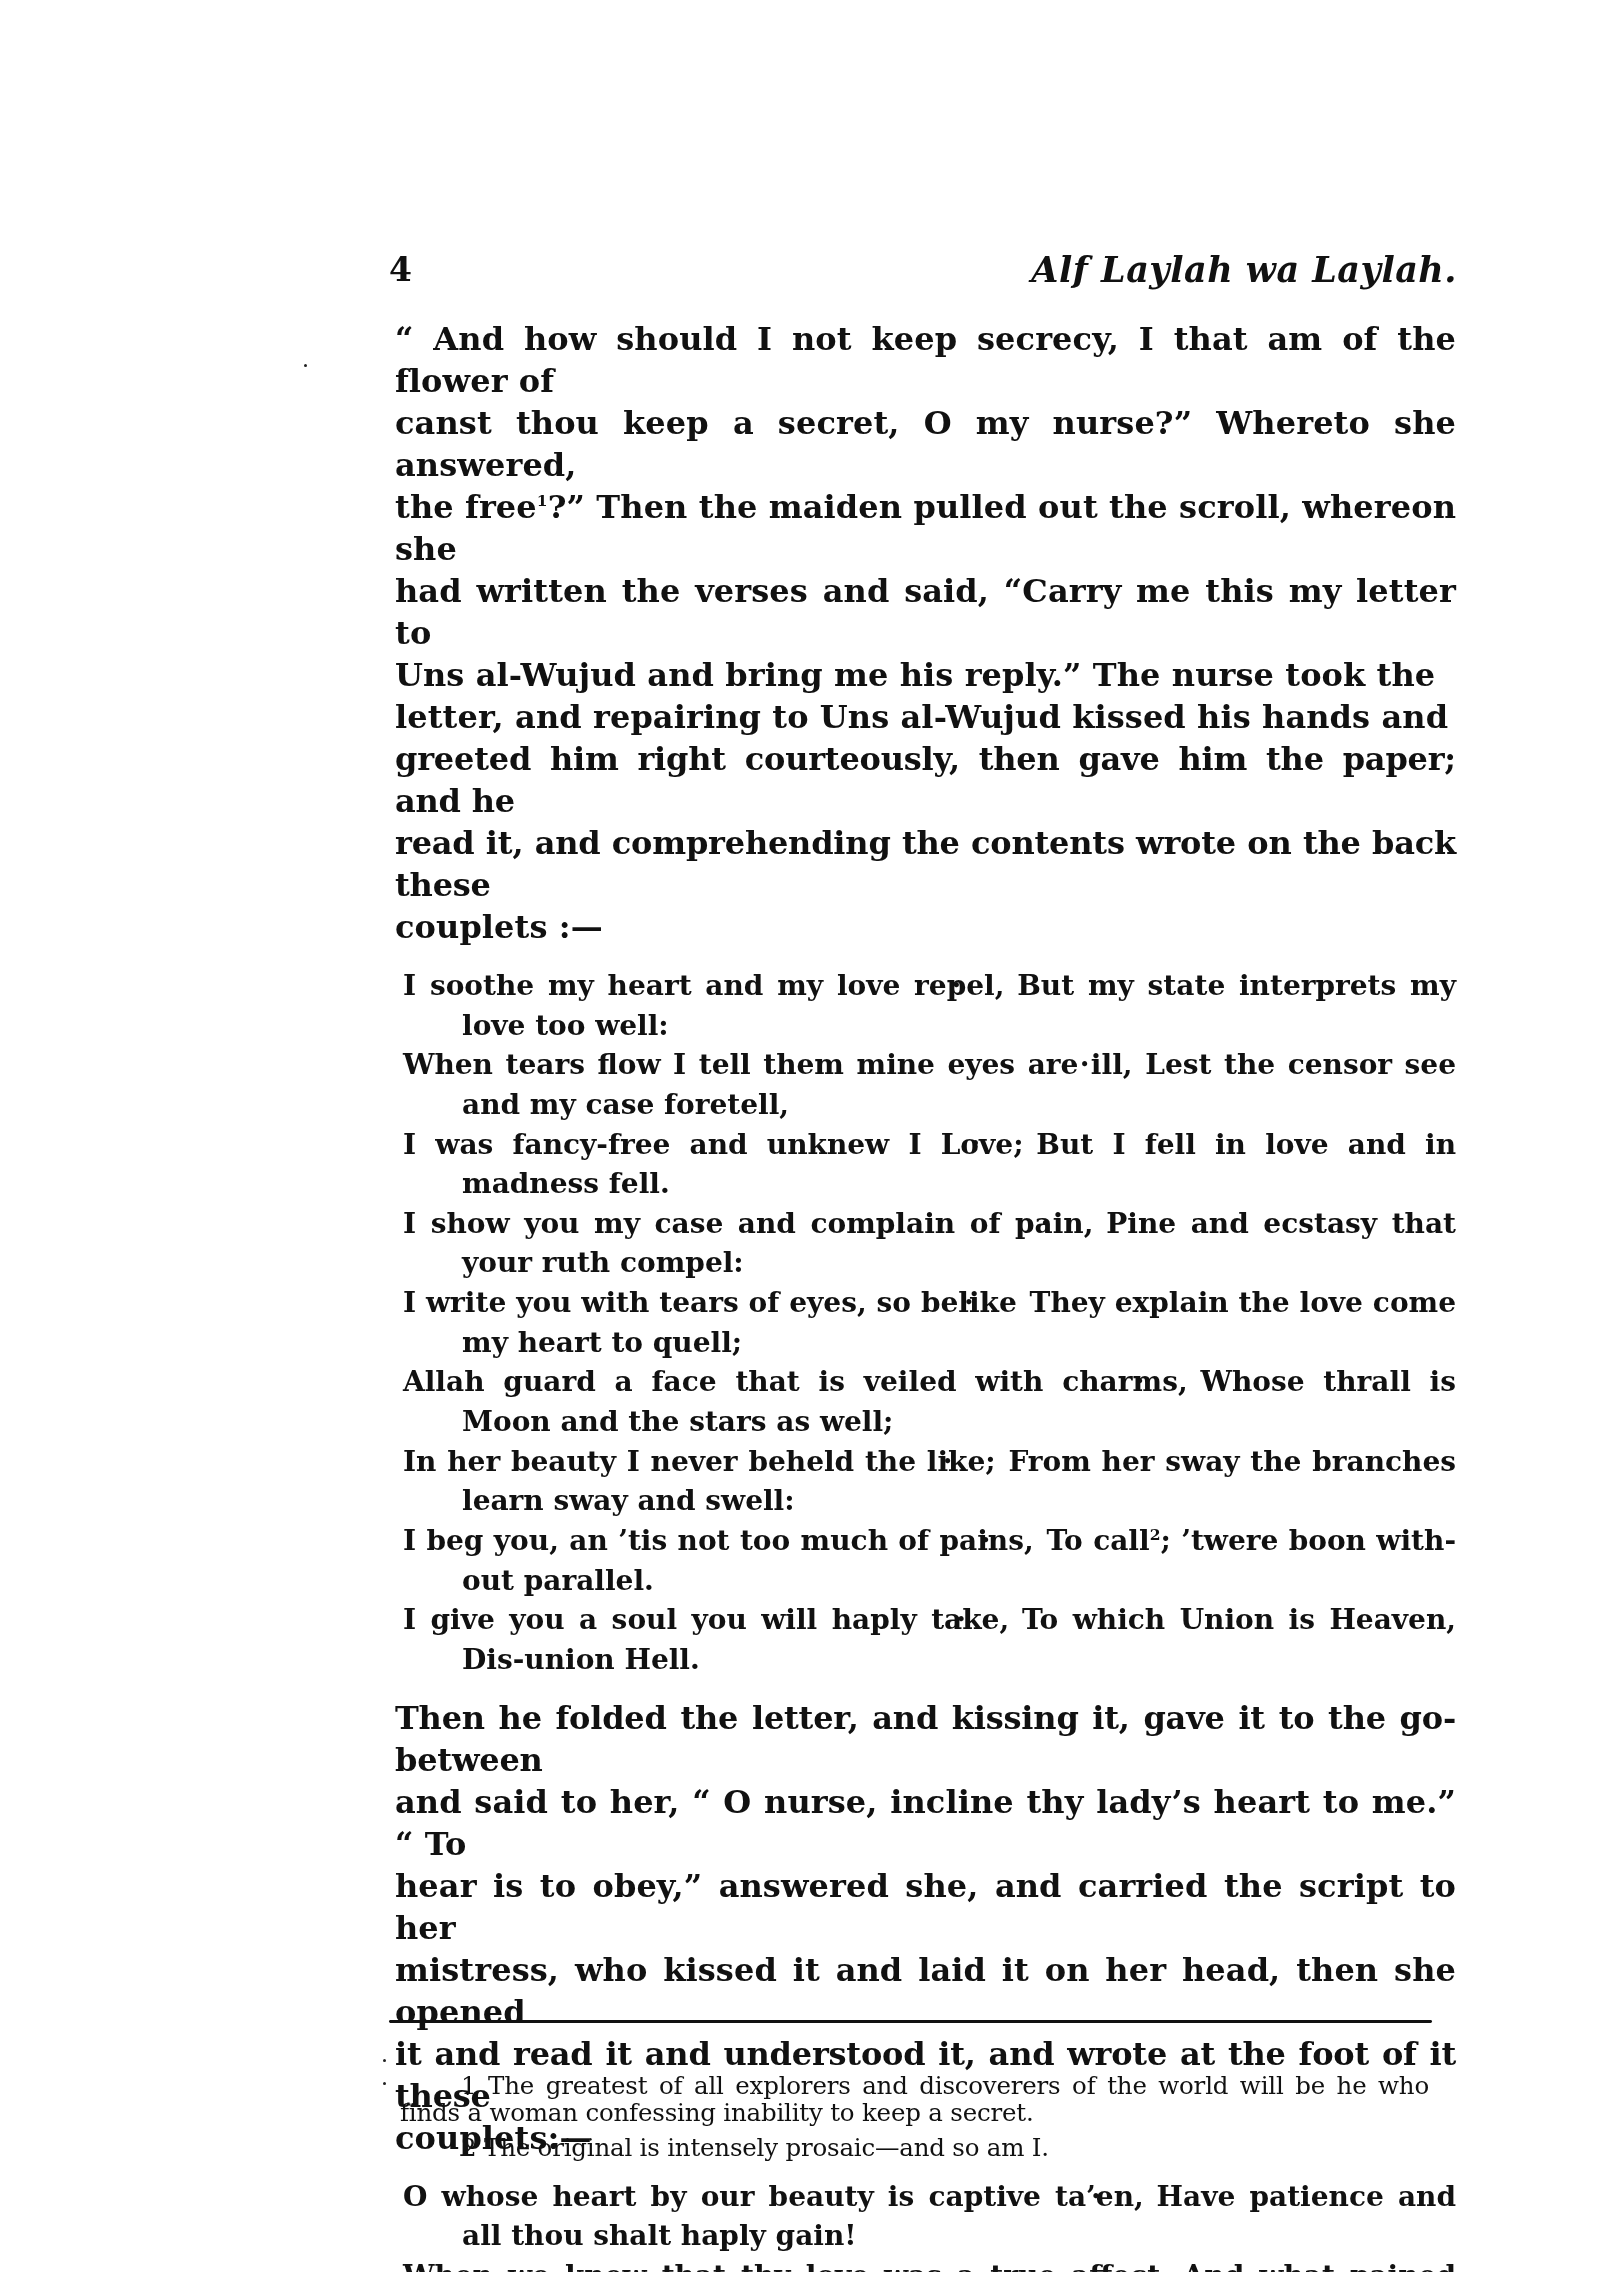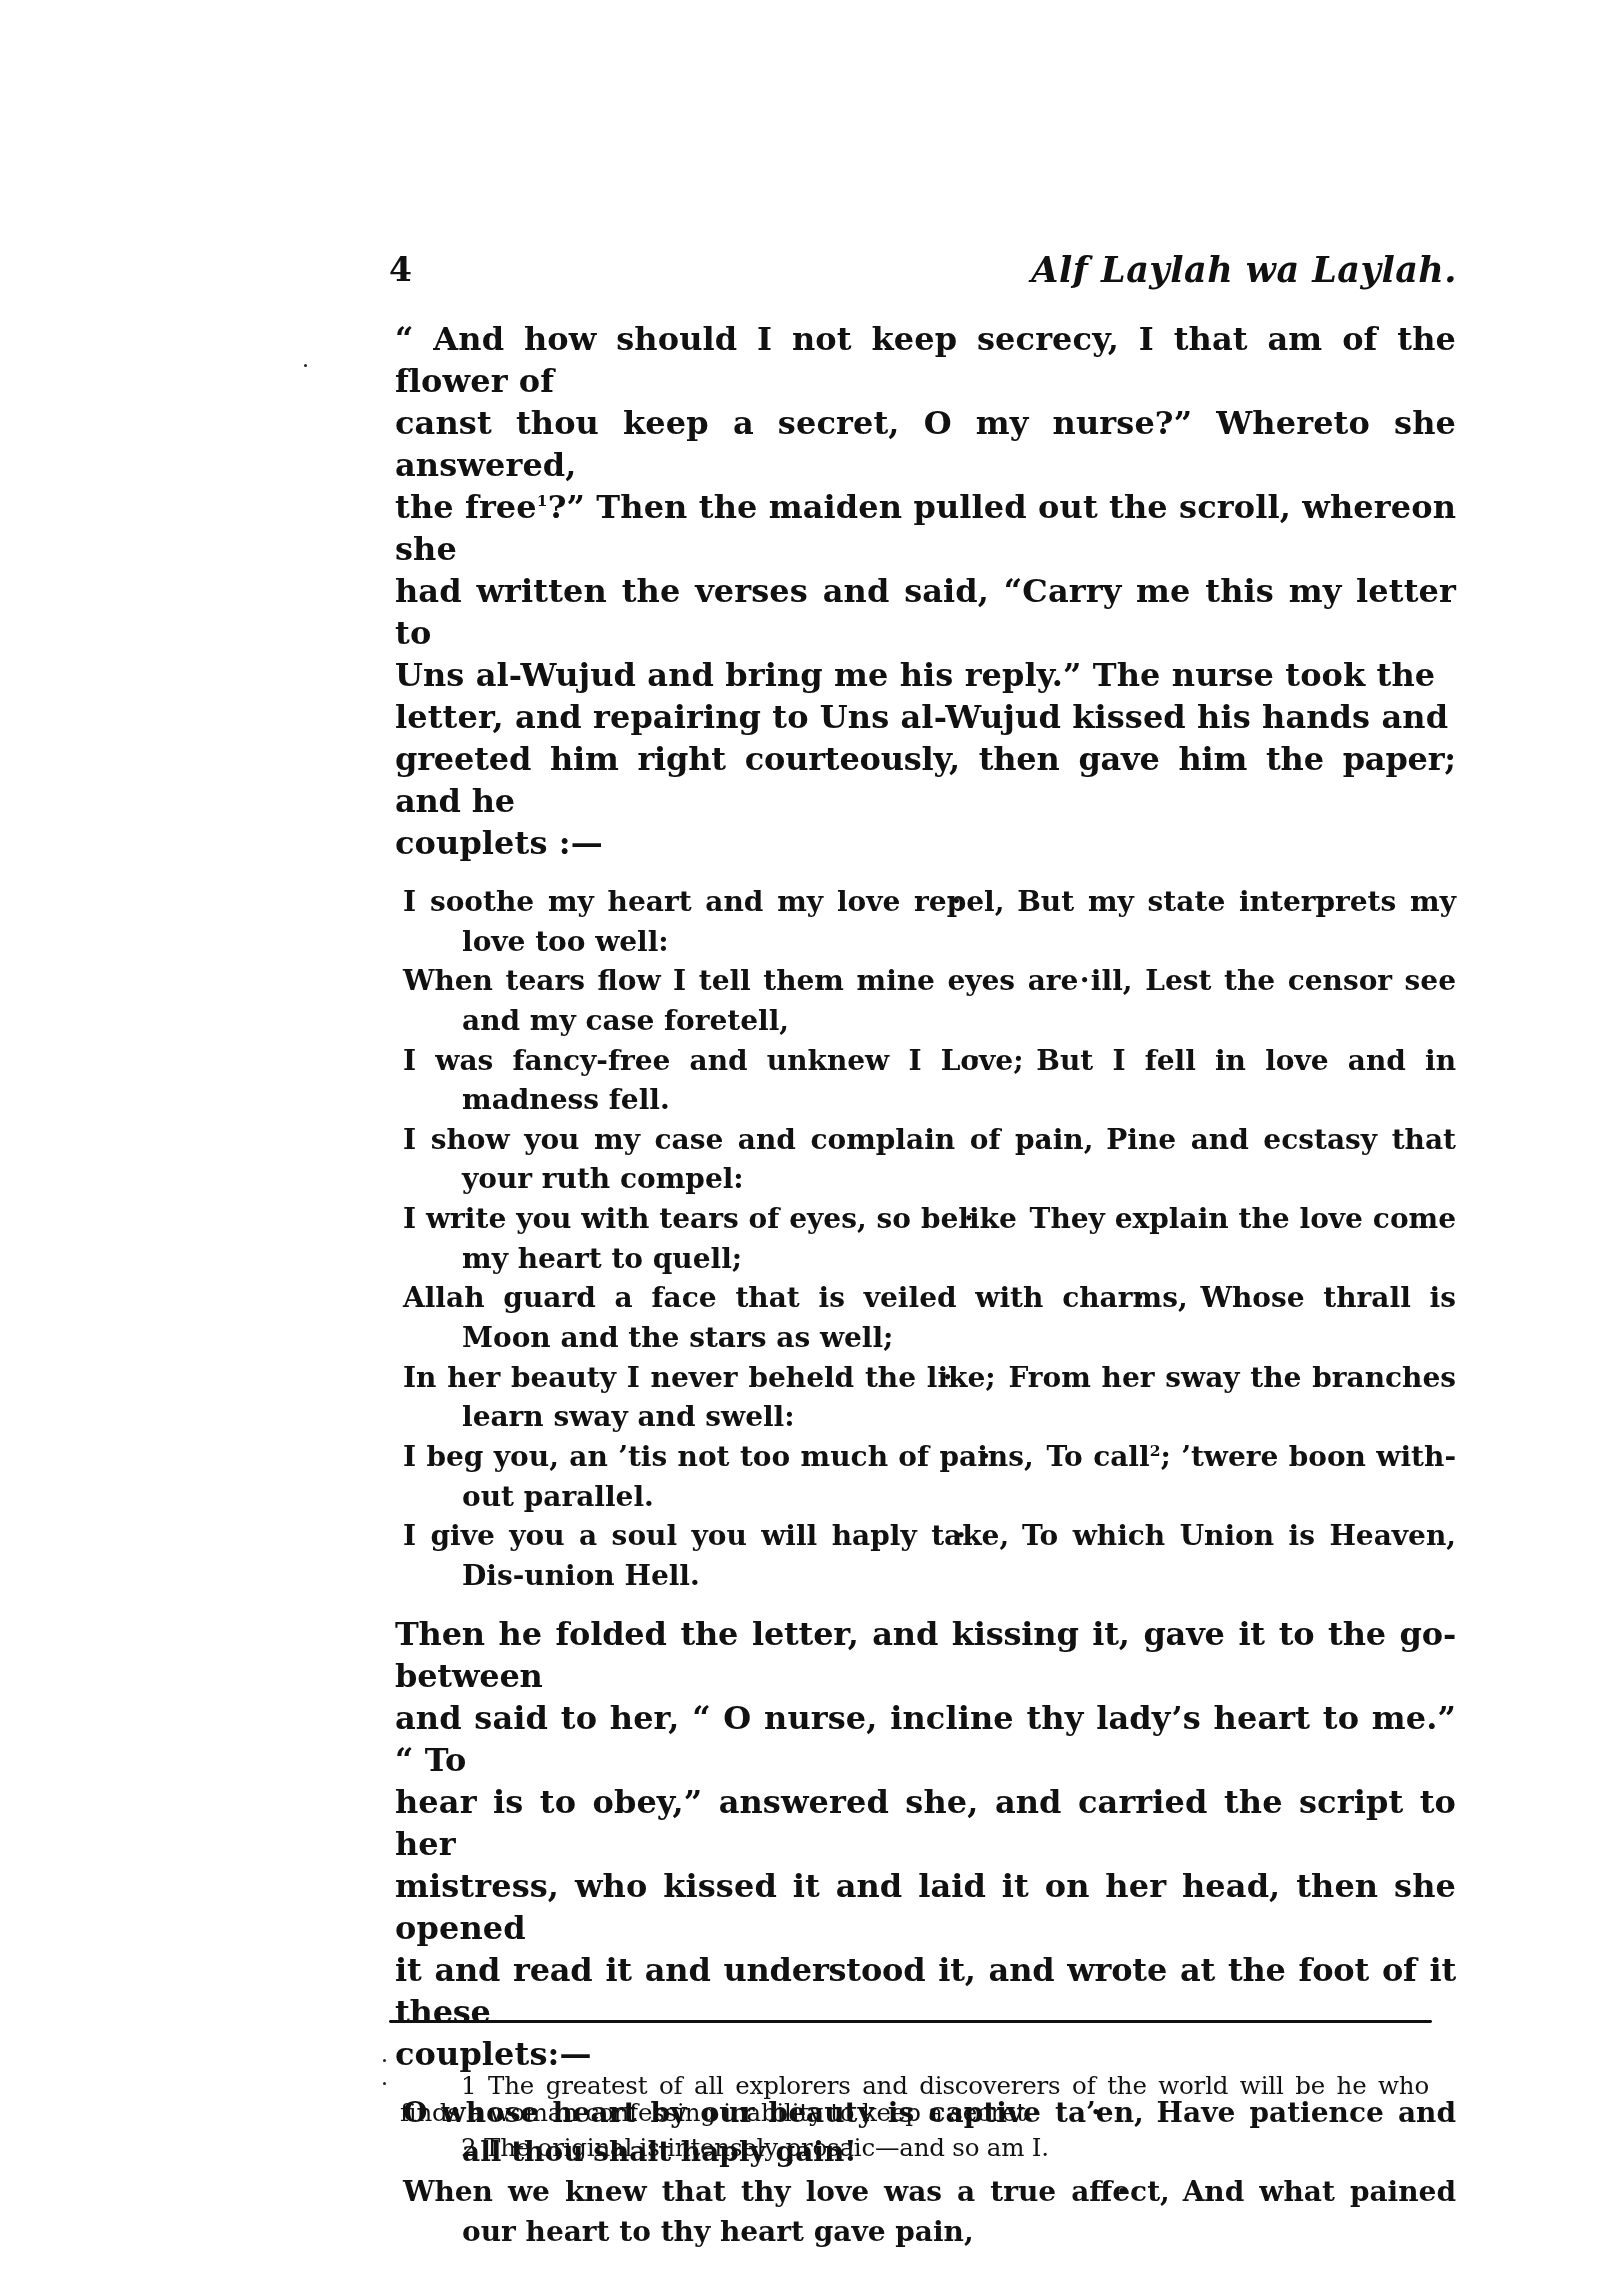--- a/index.html
+++ b/index.html
@@ -44,20 +44,21 @@
   <div class="body">
 
     <div class="prose">
       <p>“ And how should I not keep secrecy, I that am of the flower of</p>
       <p>canst thou keep a secret, O my nurse?”  Whereto she answered,</p>
       <p><span>the free</span><sup class="fnref">1</sup><span>?”  Then the maiden pulled out the scroll, whereon she</span></p>
       <p>had written the verses and said, “Carry me this my letter to</p>
       <p>Uns al-Wujud and bring me his reply.”  The nurse took the</p>
       <p>letter, and repairing to Uns al-Wujud kissed his hands and</p>
       <p class="tight">greeted him right courteously, then gave him the paper; and he</p>
+      <p class="tight">read it, and comprehending the contents wrote on the back these</p>
       <p>couplets :—</p>
     </div>
 
     <div class="verse">
       <p class="couplet"><span>I soothe my heart and my love repel,</span><span class="sep">•</span><span>But my state interprets my love too well:</span></p>
       <p class="couplet"><span>When tears flow I tell them mine eyes are ill,</span><span class="sep">•</span><span>Lest the censor see and my case foretell,</span></p>
       <p class="couplet"><span>I was fancy-free and unknew I Love;</span><span class="sep">•</span><span>But I fell in love and in madness fell.</span></p>
       <p class="couplet"><span>I show you my case and complain of pain,</span><span class="sep">•</span><span>Pine and ecstasy that your ruth compel:</span></p>
       <p class="couplet"><span>I write you with tears of eyes, so belike</span><span class="sep">•</span><span>They explain the love come my heart to quell;</span></p>
       <p class="couplet"><span>Allah guard a face that is veiled with charms,</span><span class="sep">•</span><span>Whose thrall is Moon and the stars as well;</span></p>

